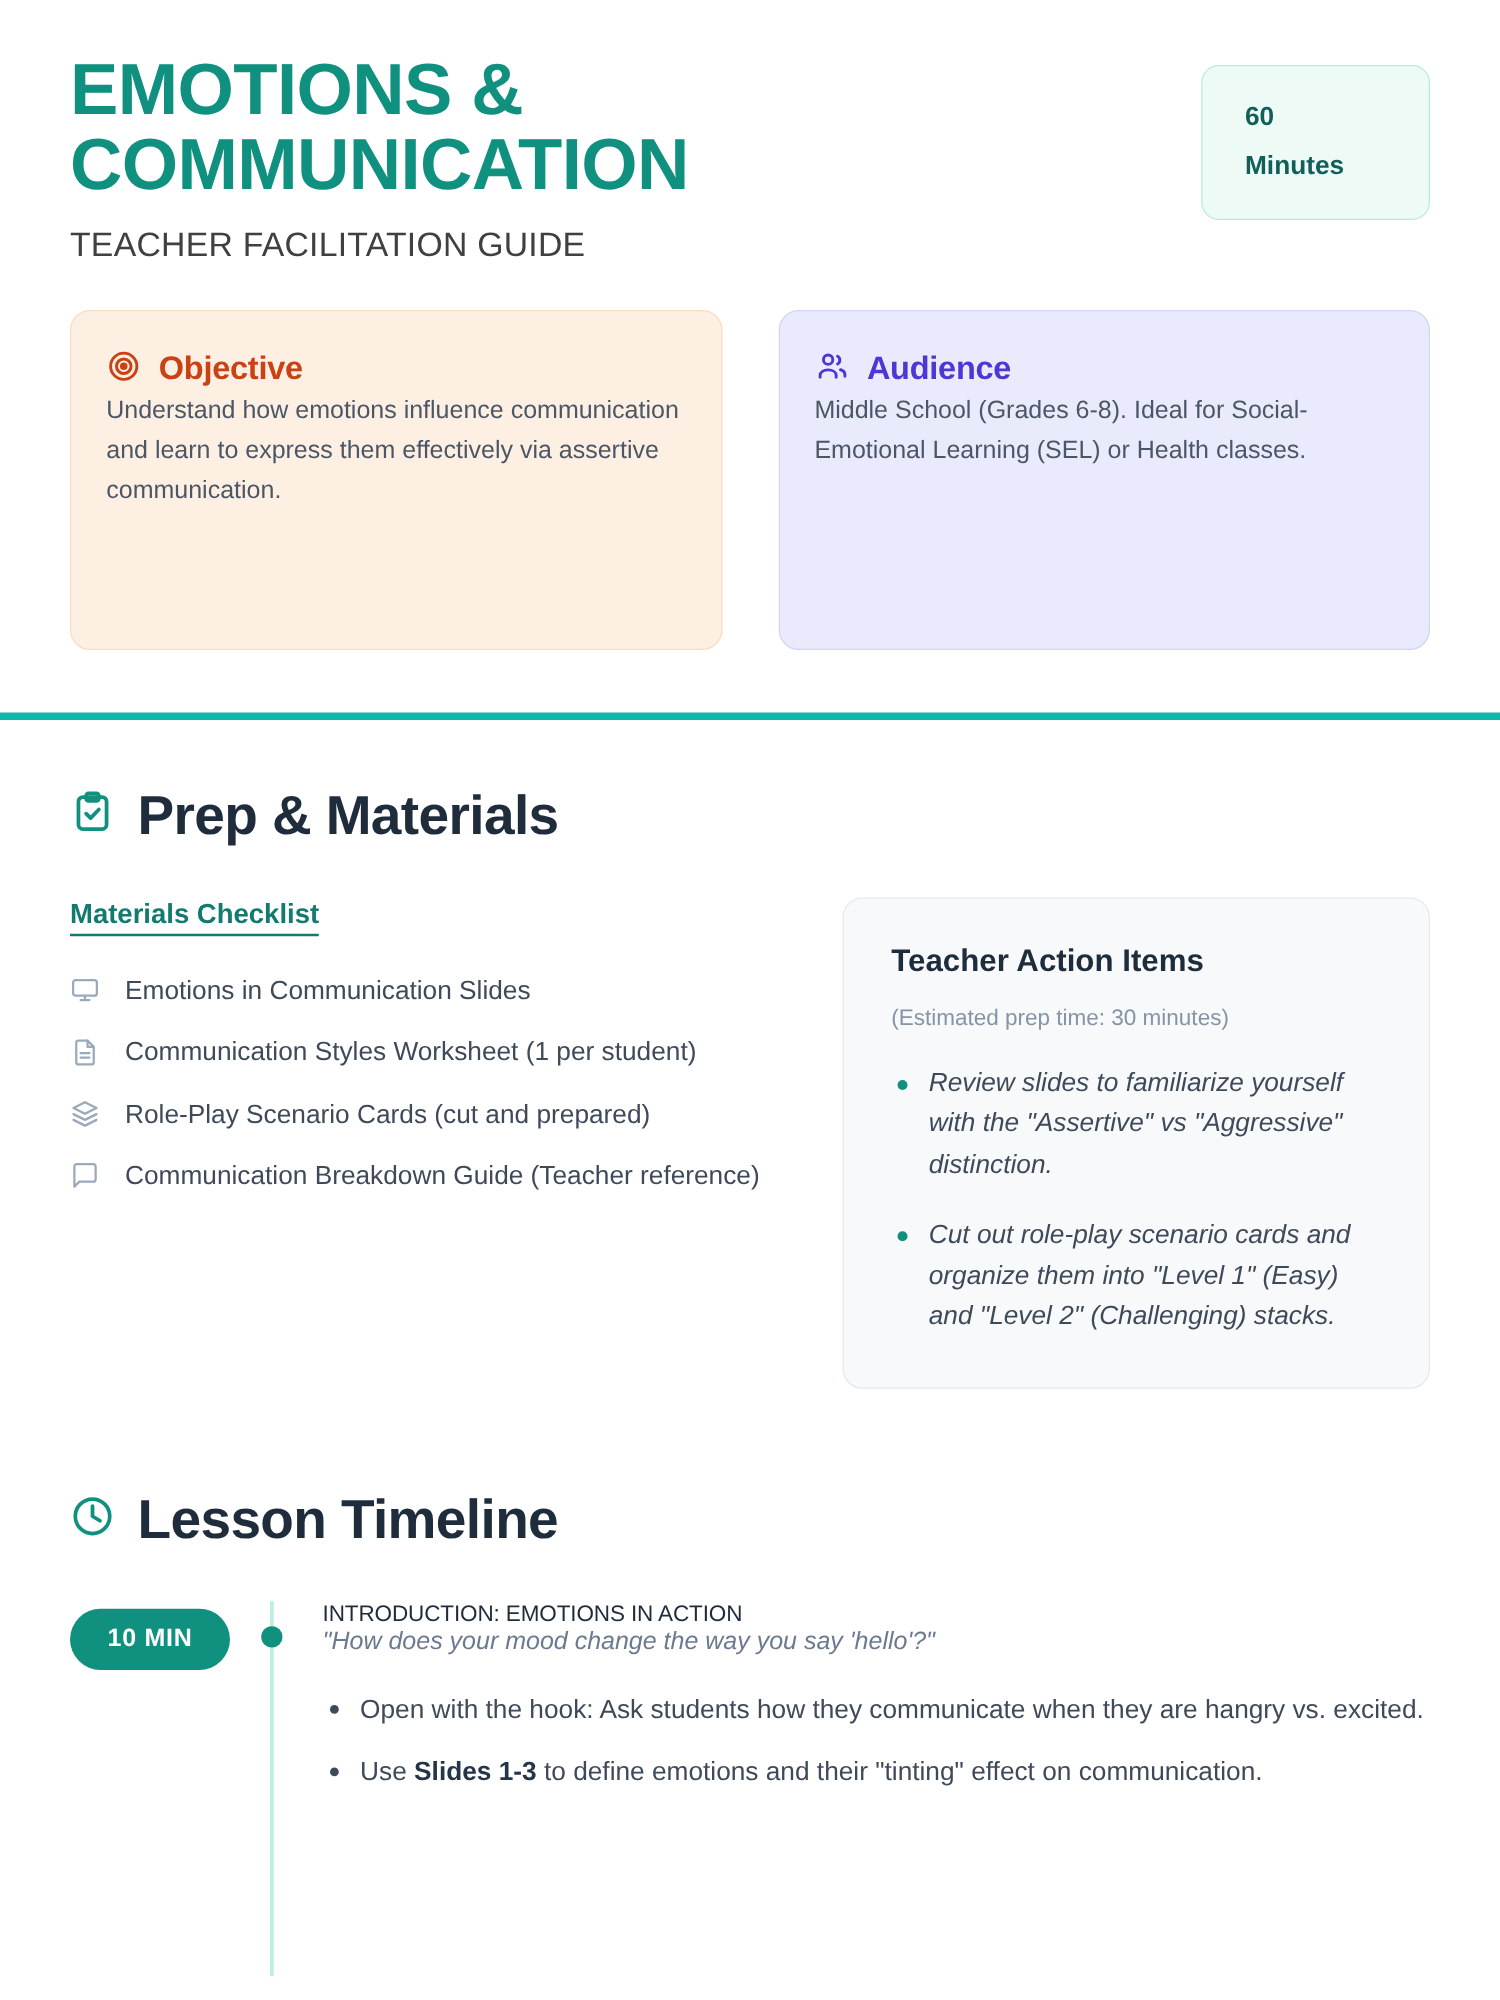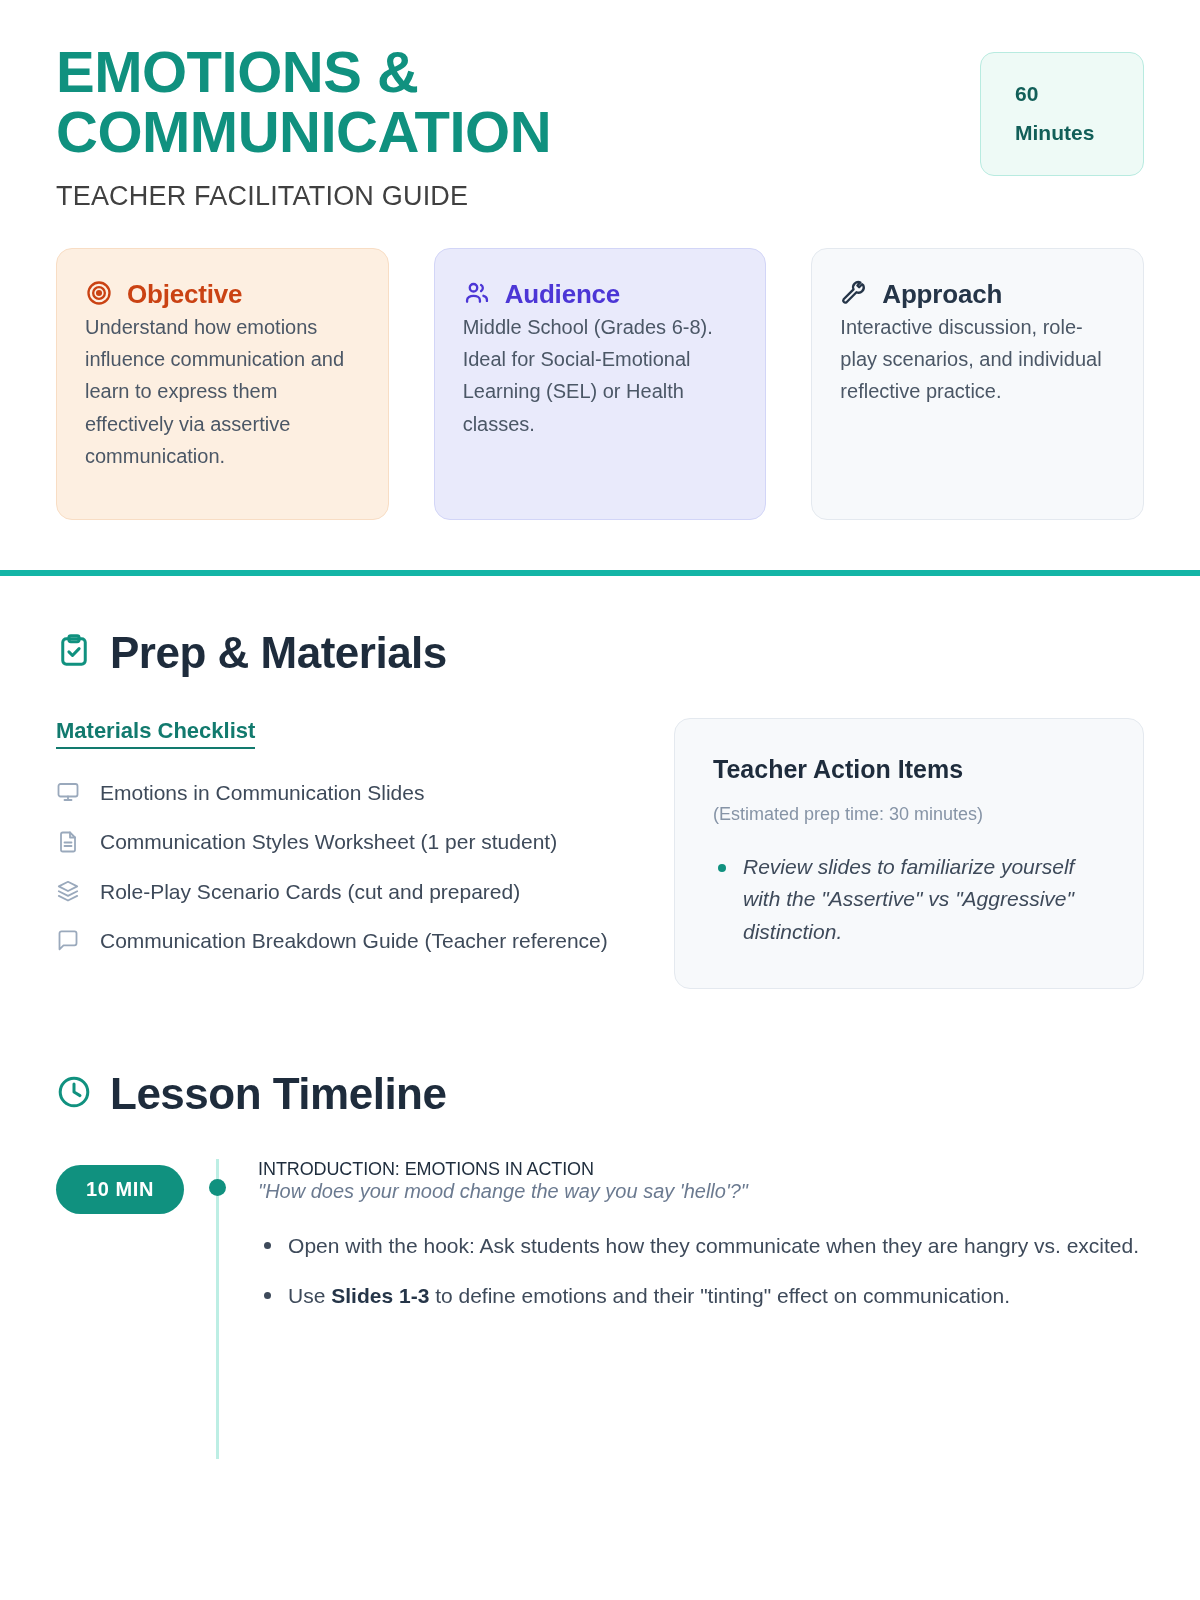--- a/index.html
+++ b/index.html
@@ -43,21 +43,21 @@
     margin-top: 18px;
     font-size: 27px;
     font-weight: 400;
     letter-spacing: 0.2px;
     color: #404040;
     text-transform: uppercase;
   }
 
   .duration-badge {
     margin-top: 10px;
-    width: 164px;
+    width: 183px;
     min-height: 118px;
     background: #eefaf6;
     border: 1.5px solid #b8ebe0;
     border-radius: 14px;
     padding: 22px 0 22px 34px;
     color: #125f59;
     font-size: 21px;
     font-weight: 700;
     line-height: 1.85;
   }
@@ -312,31 +312,20 @@
             <path d="M3.5 19.5v-1.2c0-2.4 2.5-3.8 5.5-3.8s5.5 1.4 5.5 3.8v1.2"></path>
             <path d="M15.5 5.2a3 3 0 0 1 0 5.2"></path>
             <path d="M17.5 14.4c1.9.5 3 1.7 3 3.4v1"></path>
           </svg>
         </span>
         <span class="card-title t-audience">Audience</span>
       </div>
       <div class="card-body">Middle School (Grades 6-8). Ideal for Social-Emotional Learning (SEL) or Health classes.</div>
     </div>
 
-    <div class="card card-approach">
-      <div class="card-head">
-        <span>
-          <svg width="28" height="28" viewBox="0 0 24 24" fill="none" stroke="#253548" stroke-width="2" stroke-linecap="round" stroke-linejoin="round">
-            <path d="M20 5.5a4.5 4.5 0 0 1-5.9 5.9L5.6 19.9a1.8 1.8 0 0 1-2.5-2.5l8.5-8.5A4.5 4.5 0 0 1 17.5 3l-2.6 2.6 1.5 1.5L19 4.5z"></path>
-          </svg>
-        </span>
-        <span class="card-title t-approach">Approach</span>
-      </div>
-      <div class="card-body">Interactive discussion, role-play scenarios, and individual reflective practice.</div>
-    </div>
 
   </div>
 
   <div class="divider"></div>
 
   <div class="section section-prep">
 
     <div class="section-head">
       <span>
         <svg width="36" height="36" viewBox="0 0 24 24" fill="none" stroke="#10917f" stroke-width="2" stroke-linecap="round" stroke-linejoin="round">
@@ -393,20 +382,21 @@
           <span class="material-text">Communication Breakdown Guide (Teacher reference)</span>
         </div>
       </div>
 
       <div class="prep-right">
         <div class="action-panel">
           <div class="action-title">Teacher Action Items</div>
           <div class="action-prep">(Estimated prep time: 30 minutes)</div>
           <ul class="action-list">
             <li class="action-item">Review slides to familiarize yourself with the "Assertive" vs "Aggressive" distinction.</li>
+            <li class="action-item">Cut out role-play scenario cards and organize them into "Level 1" (Easy) and "Level 2" (Challenging) stacks.</li>
           </ul>
         </div>
       </div>
 
     </div>
   </div>
 
   <div class="section section-timeline">
 
     <div class="section-head">

